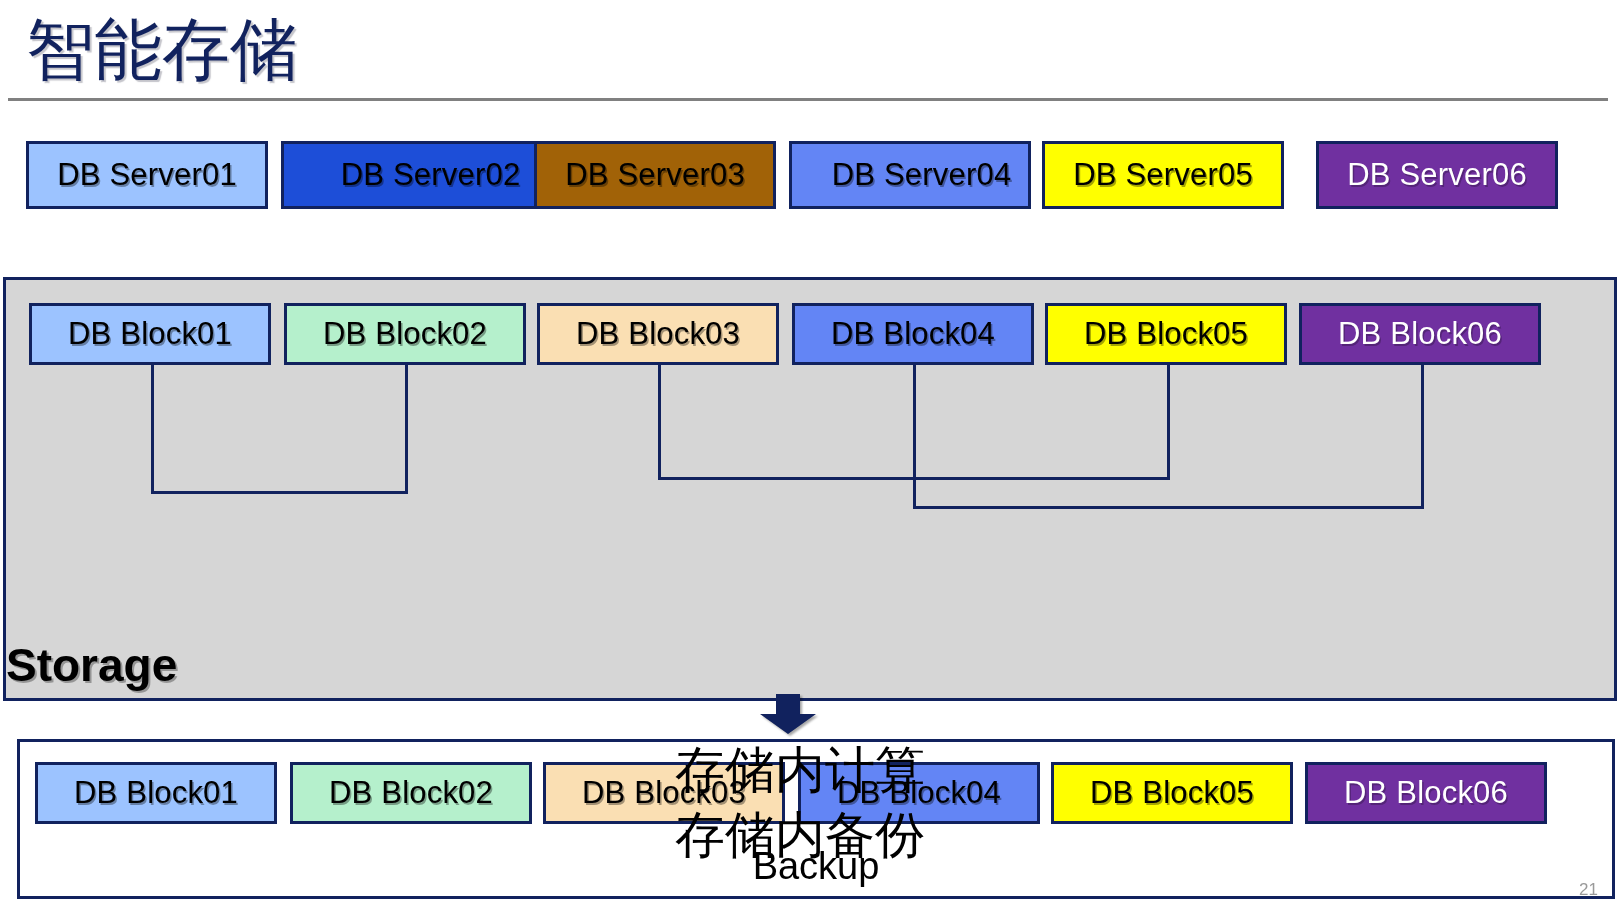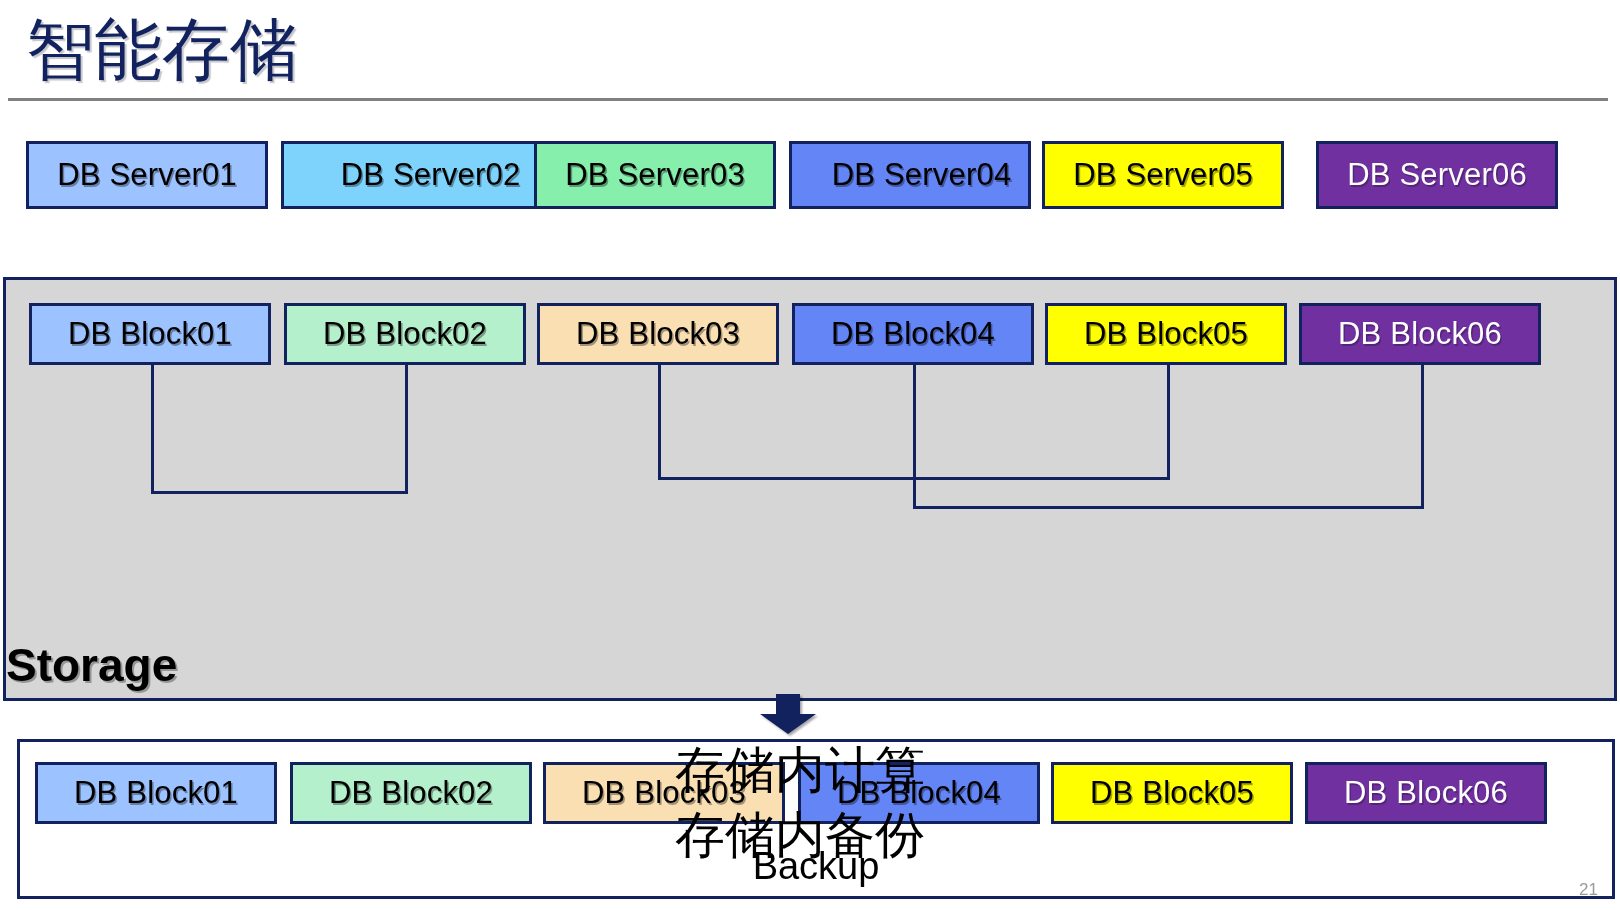--- a/index.html
+++ b/index.html
@@ -97,22 +97,22 @@
 </head>
 <body>
 
 <div class="slide">
 
   <div class="title">智能存储</div>
   <div class="title-rule"></div>
 
   <div class="server-row">
       <div class="box shadowed" style="left: 26px; width: 242px; background: rgb(156, 195, 255); color: rgb(0, 0, 0);">DB Server01</div>
-      <div class="box shadowed" style="left: 281px; width: 273px; background: #7dd3fc; color: rgb(0, 0, 0); padding-left: 26px;">DB Server02</div>
-      <div class="box shadowed" style="left: 534px; width: 242px; background: #86efac; color: rgb(0, 0, 0);">DB Server03</div>
+      <div class="box shadowed" style="left: 281px; width: 273px; background: #1d4ed8; color: rgb(0, 0, 0); padding-left: 26px;">DB Server02</div>
+      <div class="box shadowed" style="left: 534px; width: 242px; background: #a16207; color: rgb(0, 0, 0);">DB Server03</div>
       <div class="box shadowed" style="left: 789px; width: 242px; background: rgb(99, 133, 245); color: rgb(0, 0, 0); padding-left: 23px;">DB Server04</div>
       <div class="box shadowed" style="left: 1042px; width: 242px; background: rgb(255, 255, 0); color: rgb(0, 0, 0);">DB Server05</div>
       <div class="box white-text" style="left: 1296px; width: 242px; background: rgb(112, 48, 160); color: rgb(255, 255, 255); margin-left: 20px;">DB Server06</div>
     </div>
 
   <div class="storage">
     <div class="block-row-top">
         <div class="box shadowed" style="left: 23px; width: 242px; background: rgb(156, 195, 255); color: rgb(0, 0, 0);">DB Block01</div>
         <div class="box shadowed" style="left: 278px; width: 242px; background: rgb(181, 240, 204); color: rgb(0, 0, 0);">DB Block02</div>
         <div class="box shadowed" style="left: 531px; width: 242px; background: rgb(250, 223, 179); color: rgb(0, 0, 0);">DB Block03</div>

